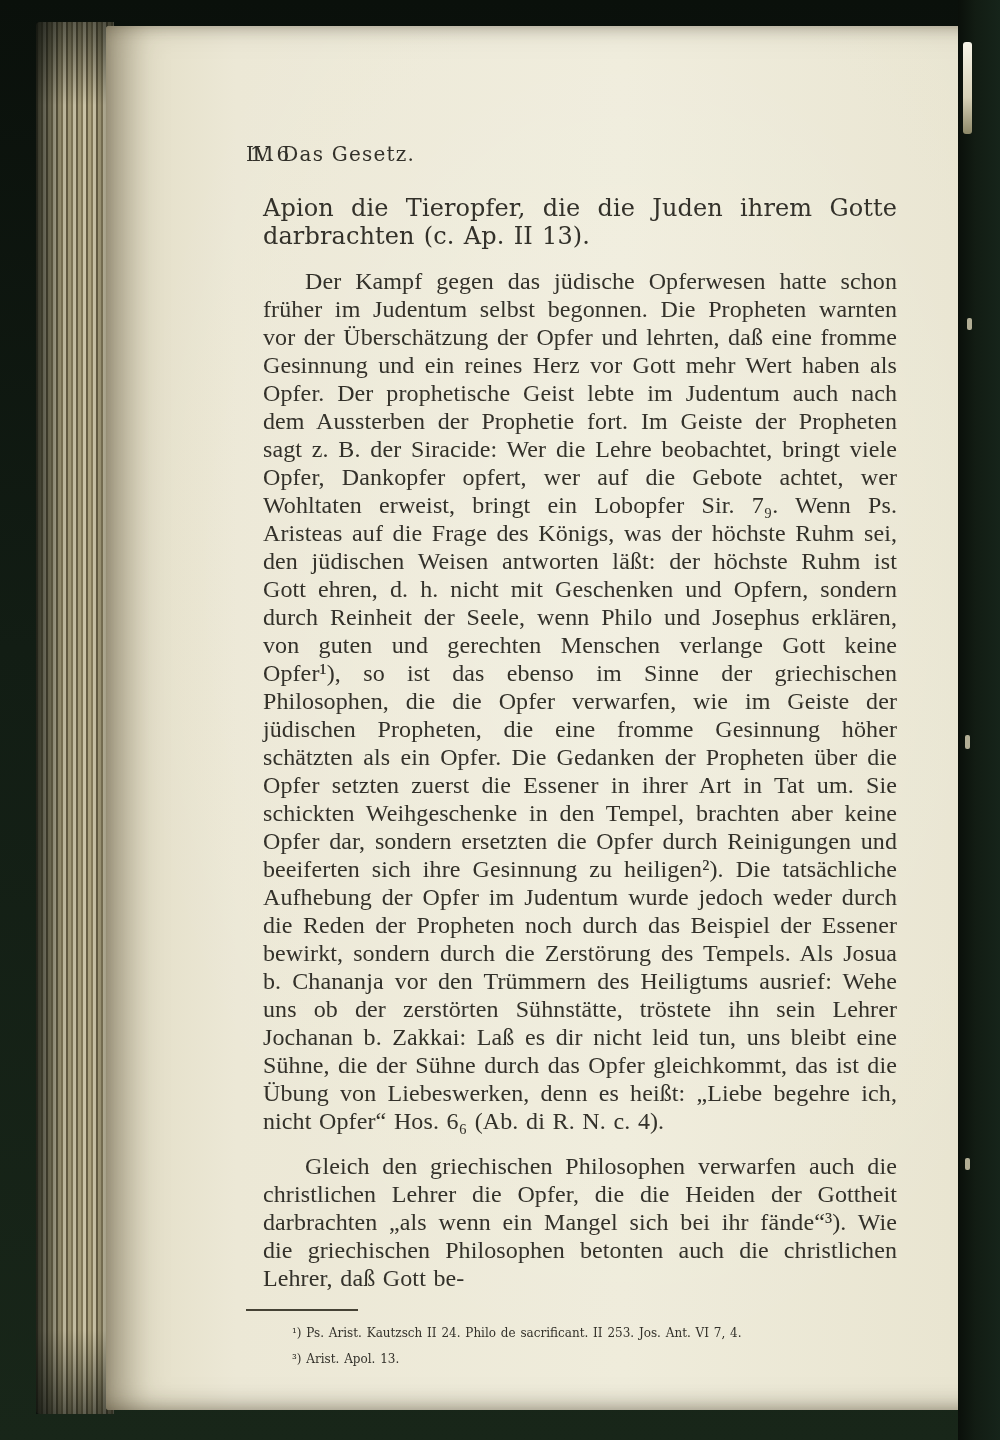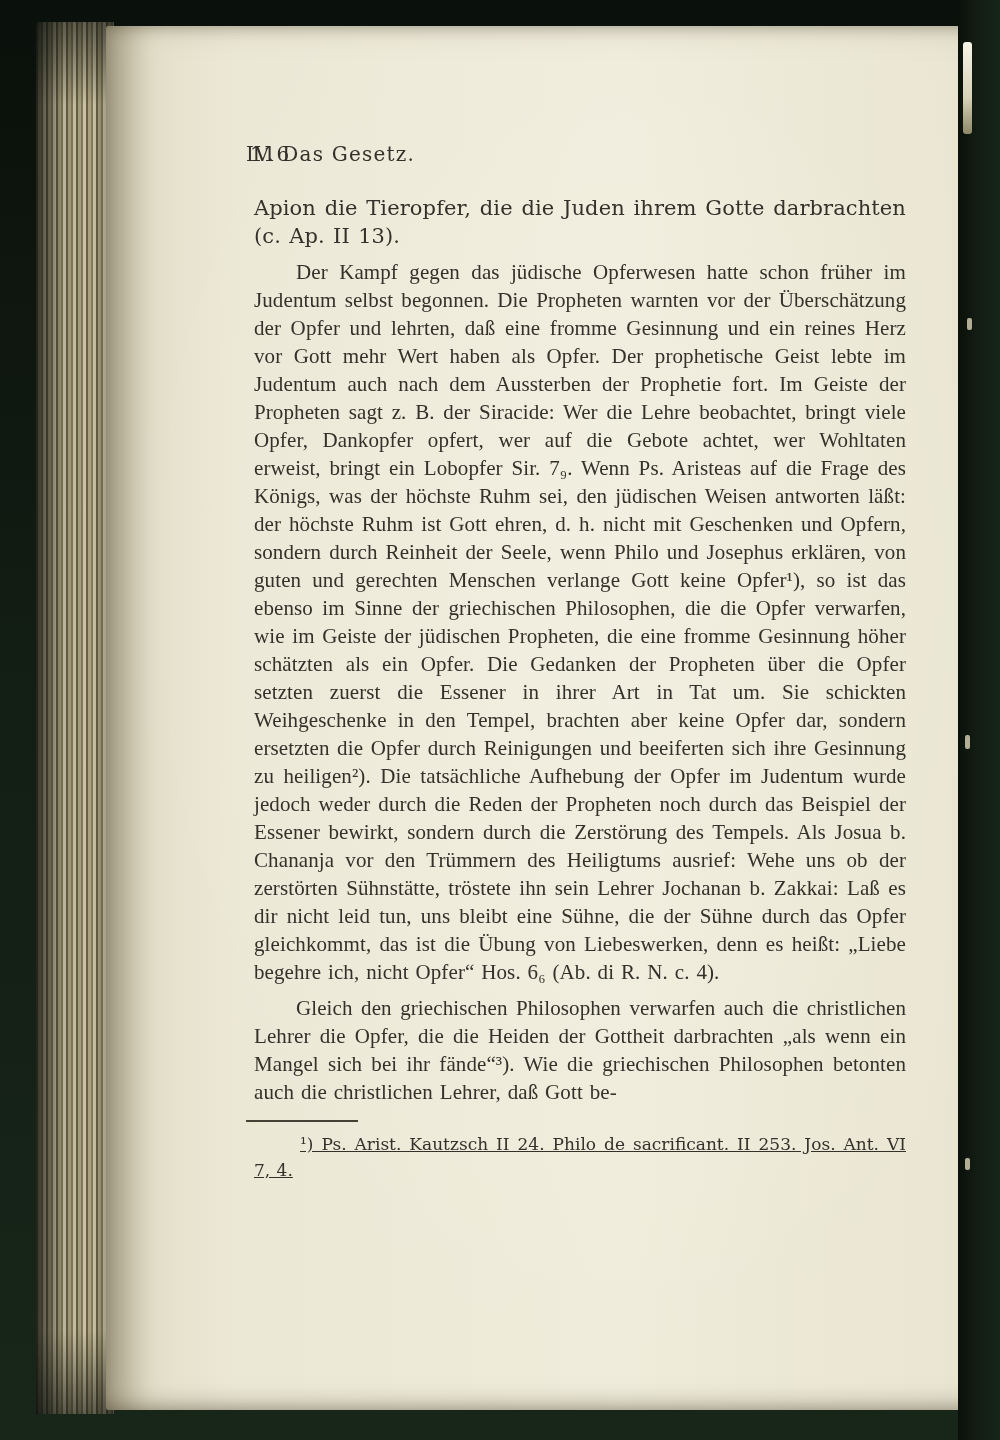--- a/index.html
+++ b/index.html
@@ -78,45 +78,44 @@
   .header-row {
     position: relative;
     height: 26px;
     margin-bottom: 26px;
     font-size: 20px;
   }
   .pagenum { position: absolute; left: 4px; top: 0; letter-spacing: .5px; }
   .running-head { display: block; text-align: left; letter-spacing: 1.2px; }
 
   .body p.para {
-    margin: 8px;
-    font-size: 21px;
+    margin: 17px;
+    font-size: 24px;
     line-height: 28px;
     text-align: justify;
     word-spacing: 1.5px;
     letter-spacing: .1px;
     hyphens: auto;
   }
   .body p.para.indent { text-indent: 42px; font-family: Liberation Serif, serif; }
 
   .footnote-rule {
     width: 112px;
     border: 0;
     border-top: 2px solid #454235;
     margin: 14px 0 10px 0;
   }
   .footnotes p.footnote {
-    margin: 8px;
-    font-size: 17px;
+    margin: 0;
+    font-size: 12px;
     line-height: 25.5px;
     text-align: justify;
     text-indent: 46px;
     word-spacing: 1px;
     hyphens: auto;
-    text-decoration: underline;
   }
 </style>
 </head>
 <body>
 
 <div class="scene">
 
   <div class="page-stack"></div>
 
   <div class="page">
@@ -130,20 +129,21 @@
       <div class="body">
         <p class="para">Apion die Tieropfer, die die Juden ihrem Gotte darbrachten (c. Ap. II 13).</p>
         <p class="para indent">Der Kampf gegen das jüdische Opferwesen hatte schon früher im Judentum selbst begonnen. Die Propheten warnten vor der Überschätzung der Opfer und lehrten, daß eine fromme Gesinnung und ein reines Herz vor Gott mehr Wert haben als Opfer. Der prophetische Geist lebte im Judentum auch nach dem Aussterben der Prophetie fort. Im Geiste der Propheten sagt z. B. der Siracide: Wer die Lehre beobachtet, bringt viele Opfer, Dankopfer opfert, wer auf die Gebote achtet, wer Wohltaten erweist, bringt ein Lobopfer Sir. 7₉. Wenn Ps. Aristeas auf die Frage des Königs, was der höchste Ruhm sei, den jüdischen Weisen antworten läßt: der höchste Ruhm ist Gott ehren, d. h. nicht mit Geschenken und Opfern, sondern durch Reinheit der Seele, wenn Philo und Josephus erklären, von guten und gerechten Menschen verlange Gott keine Opfer¹), so ist das ebenso im Sinne der griechischen Philosophen, die die Opfer verwarfen, wie im Geiste der jüdischen Propheten, die eine fromme Gesinnung höher schätzten als ein Opfer. Die Gedanken der Propheten über die Opfer setzten zuerst die Essener in ihrer Art in Tat um. Sie schickten Weihgeschenke in den Tempel, brachten aber keine Opfer dar, sondern ersetzten die Opfer durch Reinigungen und beeiferten sich ihre Gesinnung zu heiligen²). Die tatsächliche Aufhebung der Opfer im Judentum wurde jedoch weder durch die Reden der Propheten noch durch das Beispiel der Essener bewirkt, sondern durch die Zerstörung des Tempels. Als Josua b. Chananja vor den Trümmern des Heiligtums ausrief: Wehe uns ob der zerstörten Sühnstätte, tröstete ihn sein Lehrer Jochanan b. Zakkai: Laß es dir nicht leid tun, uns bleibt eine Sühne, die der Sühne durch das Opfer gleichkommt, das ist die Übung von Liebeswerken, denn es heißt: „Liebe begehre ich, nicht Opfer“ Hos. 6₆ (Ab. di R. N. c. 4).</p>
         <p class="para indent">Gleich den griechischen Philosophen verwarfen auch die christlichen Lehrer die Opfer, die die Heiden der Gottheit darbrachten „als wenn ein Mangel sich bei ihr fände“³). Wie die griechischen Philosophen betonten auch die christlichen Lehrer, daß Gott be-</p>
       </div>
 
       <hr class="footnote-rule">
 
       <div class="footnotes">
         <p class="footnote">¹) Ps. Arist. Kautzsch II 24. Philo de sacrificant. II 253. Jos. Ant. VI 7, 4.</p>
+        <p class="footnote">³) Arist. Apol. 13.</p>
       </div>
 
     </div>
   </div>
 
   <div class="right-edge"></div>
   <div class="right-highlight"></div>
   <div class="speck s1"></div>
   <div class="speck s2"></div>
   <div class="speck s3"></div>

